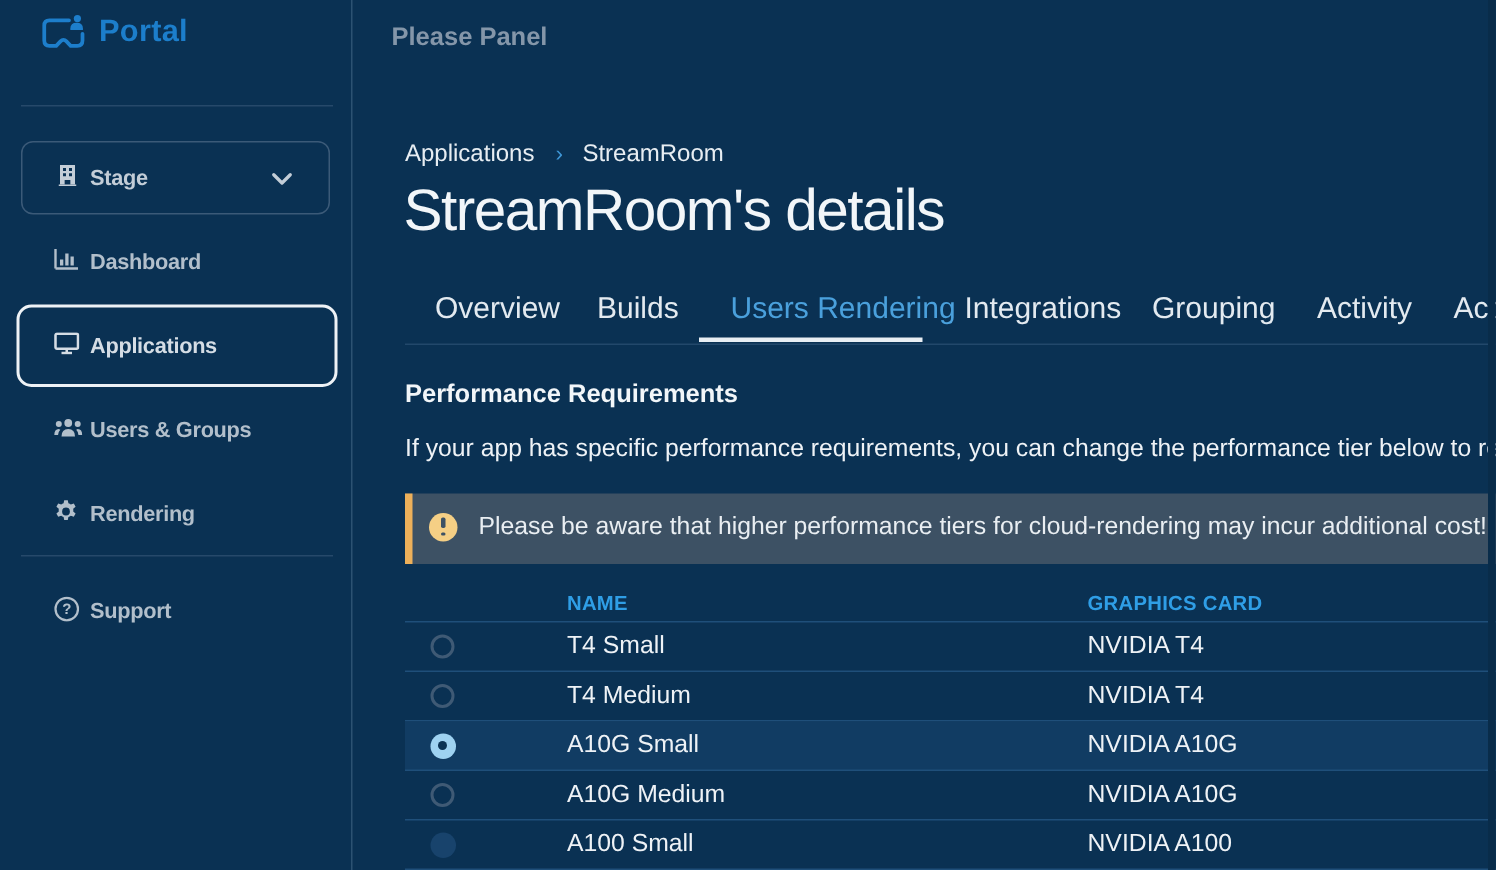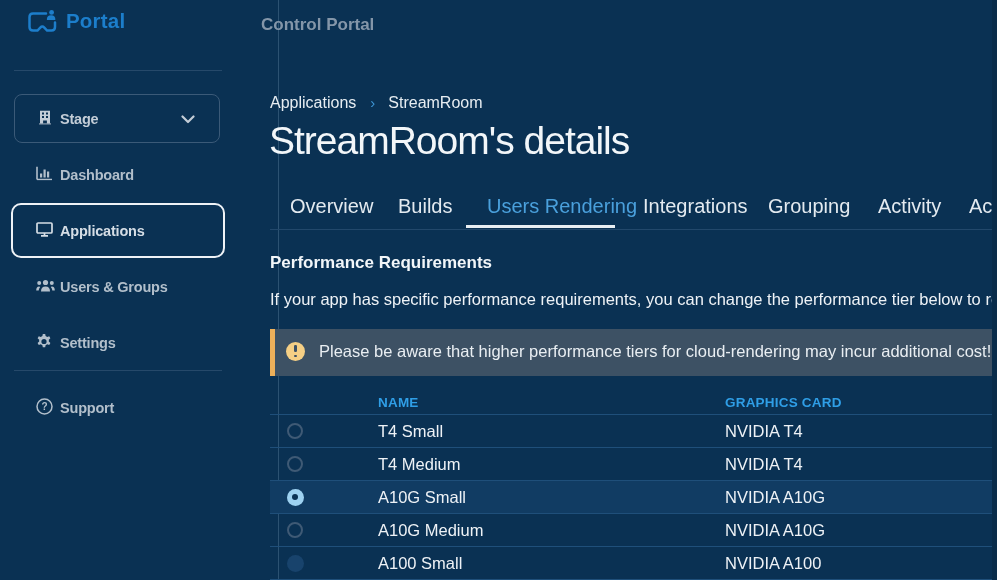--- a/index.html
+++ b/index.html
@@ -1,21 +1,21 @@
 <!DOCTYPE html>
 <html><head>
 <meta charset="utf-8">
 <style>
   * { margin:0; padding:0; box-sizing:border-box; }
   html,body { width:997px; height:580px; overflow:hidden; }
   body { font-family:"Liberation Sans", sans-serif; background:#0a3153; }
   #app { position:relative; width:997px; height:580px; overflow:hidden; }
 
   
-  #side { position:absolute; left:0; top:0; width:279px; height:580px; border-right:1px solid #2c5272; }
+  #side { position:absolute; left:0; top:0; width:235px; height:580px; border-right:1px solid #2c5272; }
   #logo { position:absolute; left:28px; top:9px; }
   #logo svg { vertical-align:middle; }
   #logo .t { display:inline-block; vertical-align:middle; margin-left:9px; color:#1c7ecb; font-size:20.5px; font-weight:bold; letter-spacing:0.2px; }
   .sdiv { position:absolute; left:14px; width:208px; height:1px; background:#26496a; }
   #stagebtn { position:absolute; left:14px; top:94px; width:206px; height:49px; border:1px solid #3b5a78; border-radius:8px; }
   .navitem { position:absolute; left:0; width:245px; height:26px; color:#b2bfcb; font-size:14.5px; font-weight:bold; letter-spacing:-0.2px; }
   .navitem .ic { position:absolute; left:36px; top:50%; transform:translateY(-50%); }
   .navitem .lb { position:absolute; left:60px; top:50%; transform:translateY(-50%); white-space:nowrap; }
   #appbox { position:absolute; left:11px; top:203px; width:214px; height:55px; border:2px solid #eef2f6; border-radius:10px; }
 
@@ -101,33 +101,33 @@
             <path d="M0.2,12 q0,-4 3,-4 l1,0.5 q-1.5,1.5 -1.5,3.5 z" fill="#b2bfcb"></path>
             <circle cx="15.8" cy="4.6" r="2" fill="#b2bfcb"></circle>
             <path d="M18.8,12 q0,-4 -3,-4 l-1,0.5 q1.5,1.5 1.5,3.5 z" fill="#b2bfcb"></path>
           </svg></span>
       <span class="lb">Users &amp; Groups</span>
     </div>
     <div class="navitem" style="top:330px">
       <span class="ic"><svg width="16" height="16" viewBox="0 0 16 16">
             <path id="gear" d="M6.8,0.5 h2.4 l0.4,2 a5.6,5.6 0 0 1 1.6,0.9 l2,-0.7 l1.2,2.1 l-1.6,1.4 a5.6,5.6 0 0 1 0,1.8 l1.6,1.4 l-1.2,2.1 l-2,-0.7 a5.6,5.6 0 0 1 -1.6,0.9 l-0.4,2 h-2.4 l-0.4,-2 a5.6,5.6 0 0 1 -1.6,-0.9 l-2,0.7 l-1.2,-2.1 l1.6,-1.4 a5.6,5.6 0 0 1 0,-1.8 l-1.6,-1.4 l1.2,-2.1 l2,0.7 a5.6,5.6 0 0 1 1.6,-0.9 z M8,5.4 a2.6,2.6 0 1 0 0,5.2 a2.6,2.6 0 1 0 0,-5.2 z" fill="#b2bfcb" fill-rule="evenodd"></path>
           </svg></span>
-      <span class="lb">Settings</span>
+      <span class="lb">Rendering</span>
     </div>
     <div class="sdiv" style="top:370px"></div>
     <div class="navitem" style="top:395px">
       <span class="ic"><svg width="17" height="17" viewBox="0 0 17 17">
             <circle cx="8.5" cy="8.5" r="7.5" fill="none" stroke="#b2bfcb" stroke-width="1.5"></circle>
             <text x="8.5" y="12" text-anchor="middle" font-size="10" font-weight="bold" fill="#b2bfcb" font-family="Liberation Sans">?</text>
           </svg></span>
       <span class="lb">Support</span>
     </div>
   </aside>
 
-  <div id="topbar">Control Portal</div>
+  <div id="topbar">Please Panel</div>
   <div id="crumb">Applications<span class="sep">›</span>StreamRoom</div>
   <h1>StreamRoom's details</h1>
 
   <div id="tabs">
       <span class="tab" style="left:20px">Overview</span>
       <span class="tab" style="left:128px">Builds</span>
       <span class="tab act" style="left:217px">Users Rendering</span>
       <span class="tab" style="left:373px">Integrations</span>
       <span class="tab" style="left:498px">Grouping</span>
       <span class="tab" style="left:608px">Activity</span>

